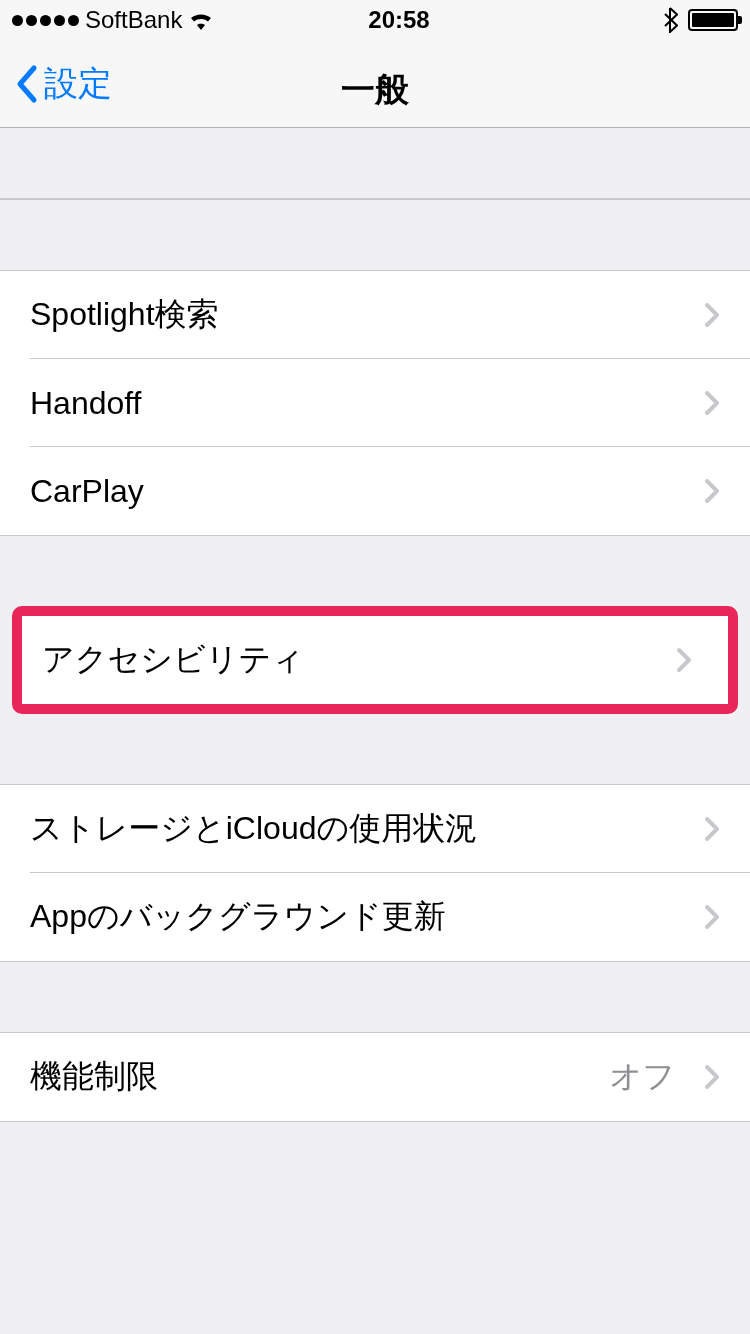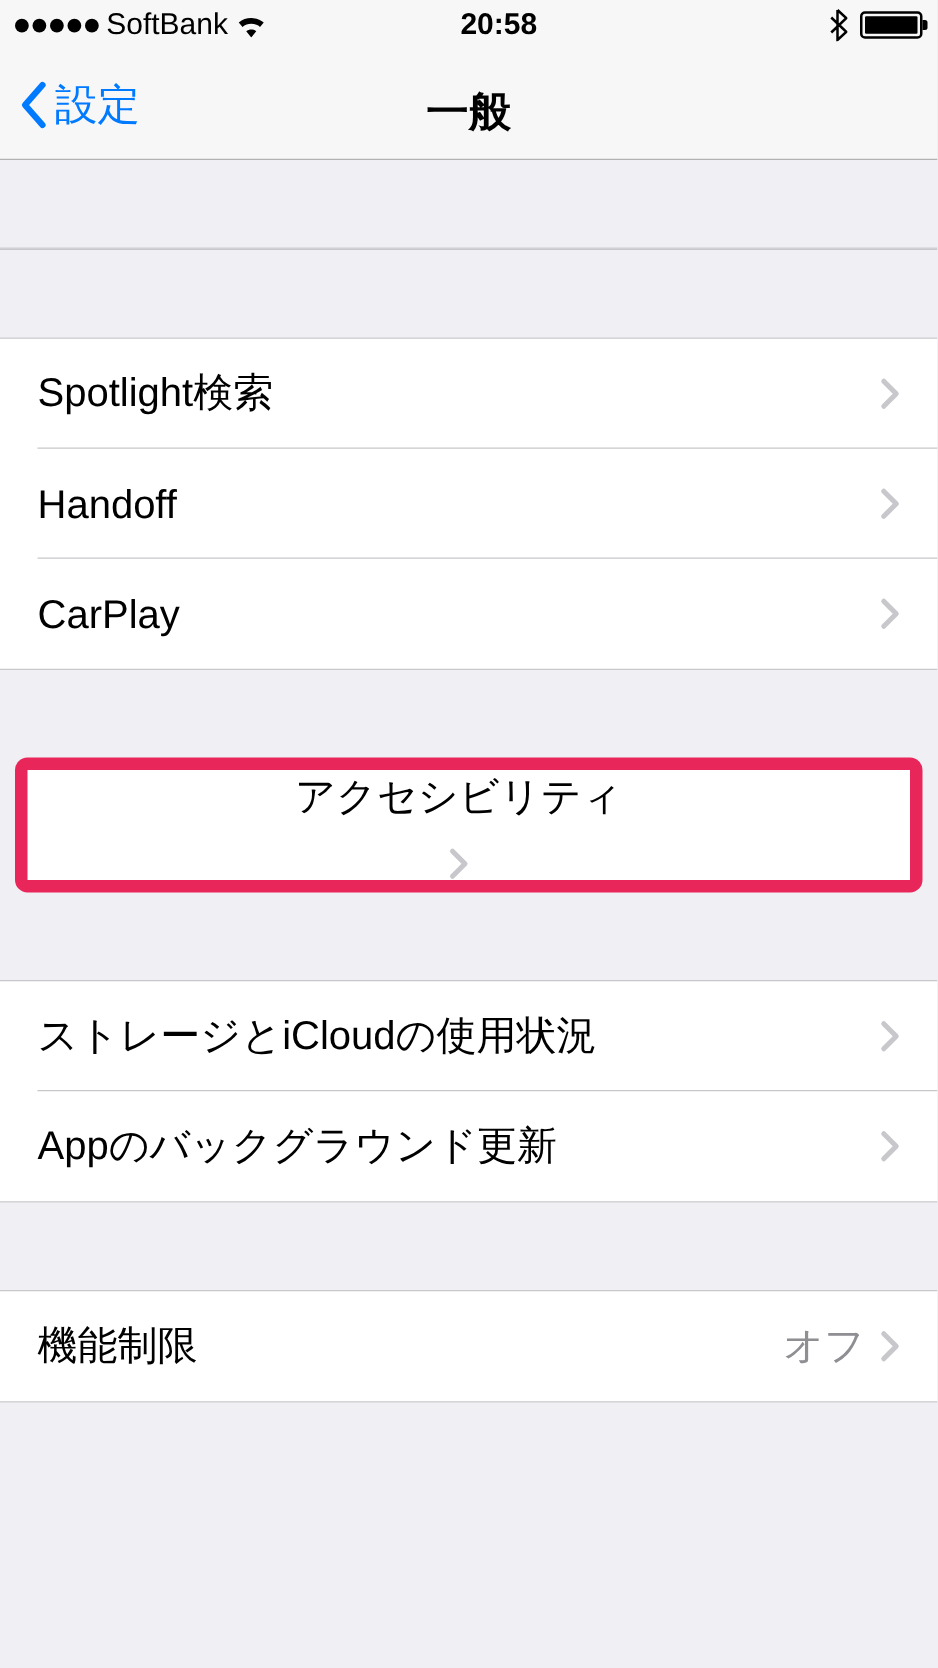--- a/index.html
+++ b/index.html
@@ -133,21 +133,21 @@
       position: relative;
       font-size: 32px;
       color: #000;
     }
     .row-label {
       flex: 1;
     }
     .row-value {
       color: #8e8e93;
       font-size: 32px;
-      margin-right: 12px;
+      margin-right: 29px;
     }
     .chevron-right {
       width: 16px;
       height: 26px;
     }
     .separator {
       position: absolute;
       bottom: 0;
       left: 30px;
       right: 0;
@@ -156,21 +156,20 @@
     }
     .highlight-group {
       margin: 0 12px;
       border: 10px solid #e9265a;
       border-radius: 10px;
       background: #fff;
     }
     .highlight-group .row {
       padding-left: 20px;
       padding-right: 36px;
-      flex-direction: column;
     }
   </style>
 </head>
 <body>
 
 <div class="status-bar">
   <div class="status-left">
     <div class="signal-dots">
       <div class="signal-dot"></div>
       <div class="signal-dot"></div>

